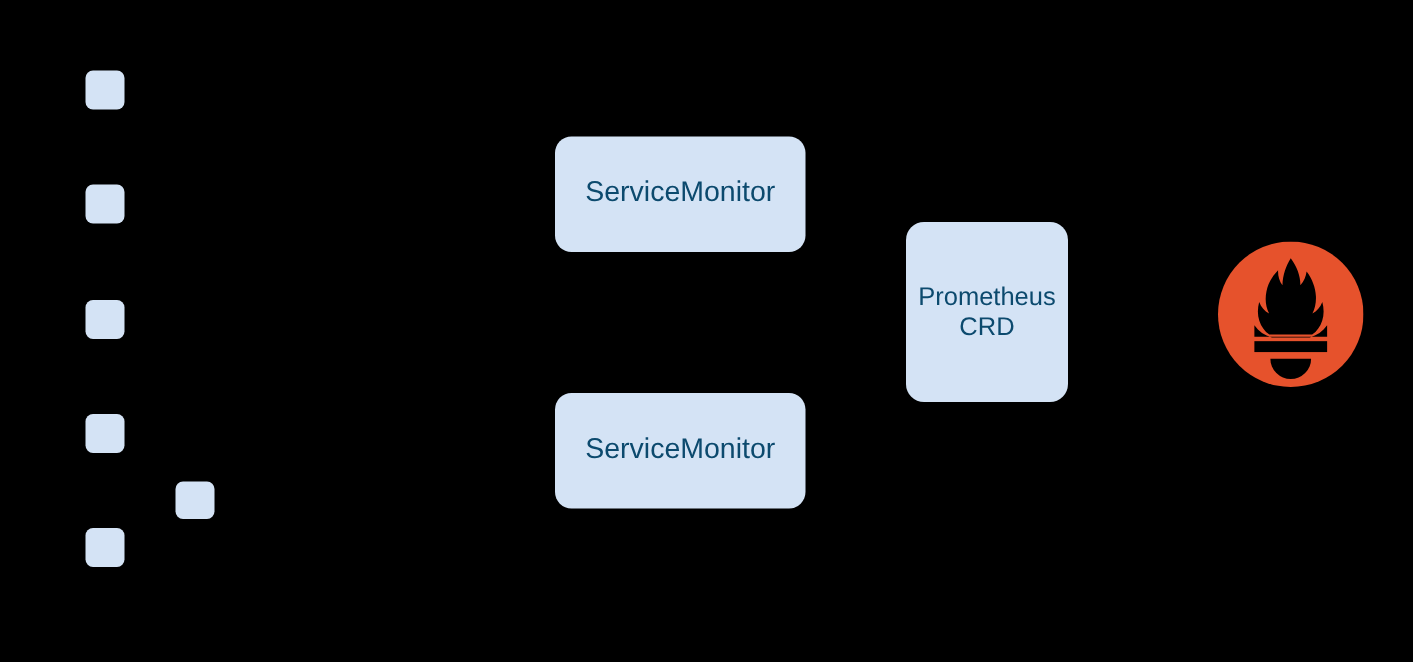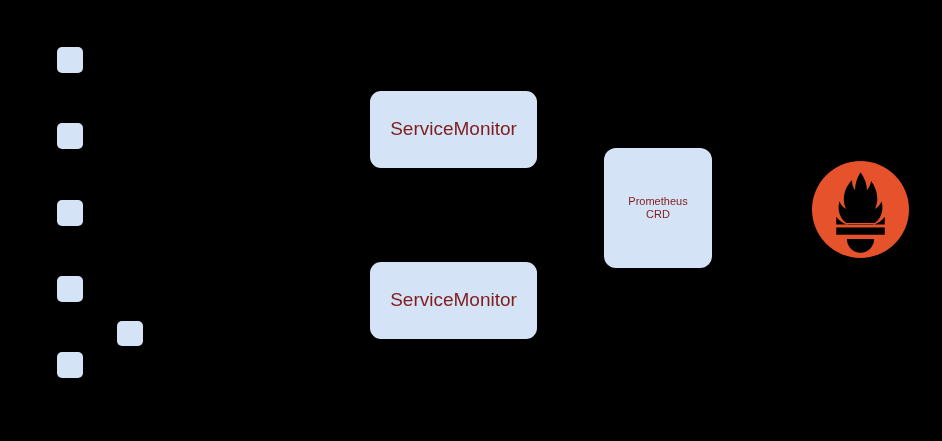--- a/index.html
+++ b/index.html
@@ -19,21 +19,21 @@
     overflow: hidden;
   }
   .node {
     position: absolute;
     box-sizing: border-box;
     background: #d4e3f5;
     display: flex;
     align-items: center;
     justify-content: center;
     text-align: center;
-    color: #7f1d1d;
+    color: #0c4a6e;
     line-height: 1.18;
     white-space: pre-line;
   }
   .small-square {
     width: 26px;
     height: 26px;
     border-radius: 5px;
   }
   .tiny-square {
     width: 26px;
@@ -43,21 +43,21 @@
   .box-service-monitor {
     width: 167px;
     height: 77px;
     border-radius: 11px;
     font-size: 19px;
   }
   .box-crd {
     width: 108px;
     height: 120px;
     border-radius: 12px;
-    font-size: 11px;
+    font-size: 17px;
   }
   .logo-wrap {
     position: absolute;
     width: 97px;
     height: 97px;
   }
   .logo-wrap svg {
     display: block;
     width: 100%;
     height: 100%;

